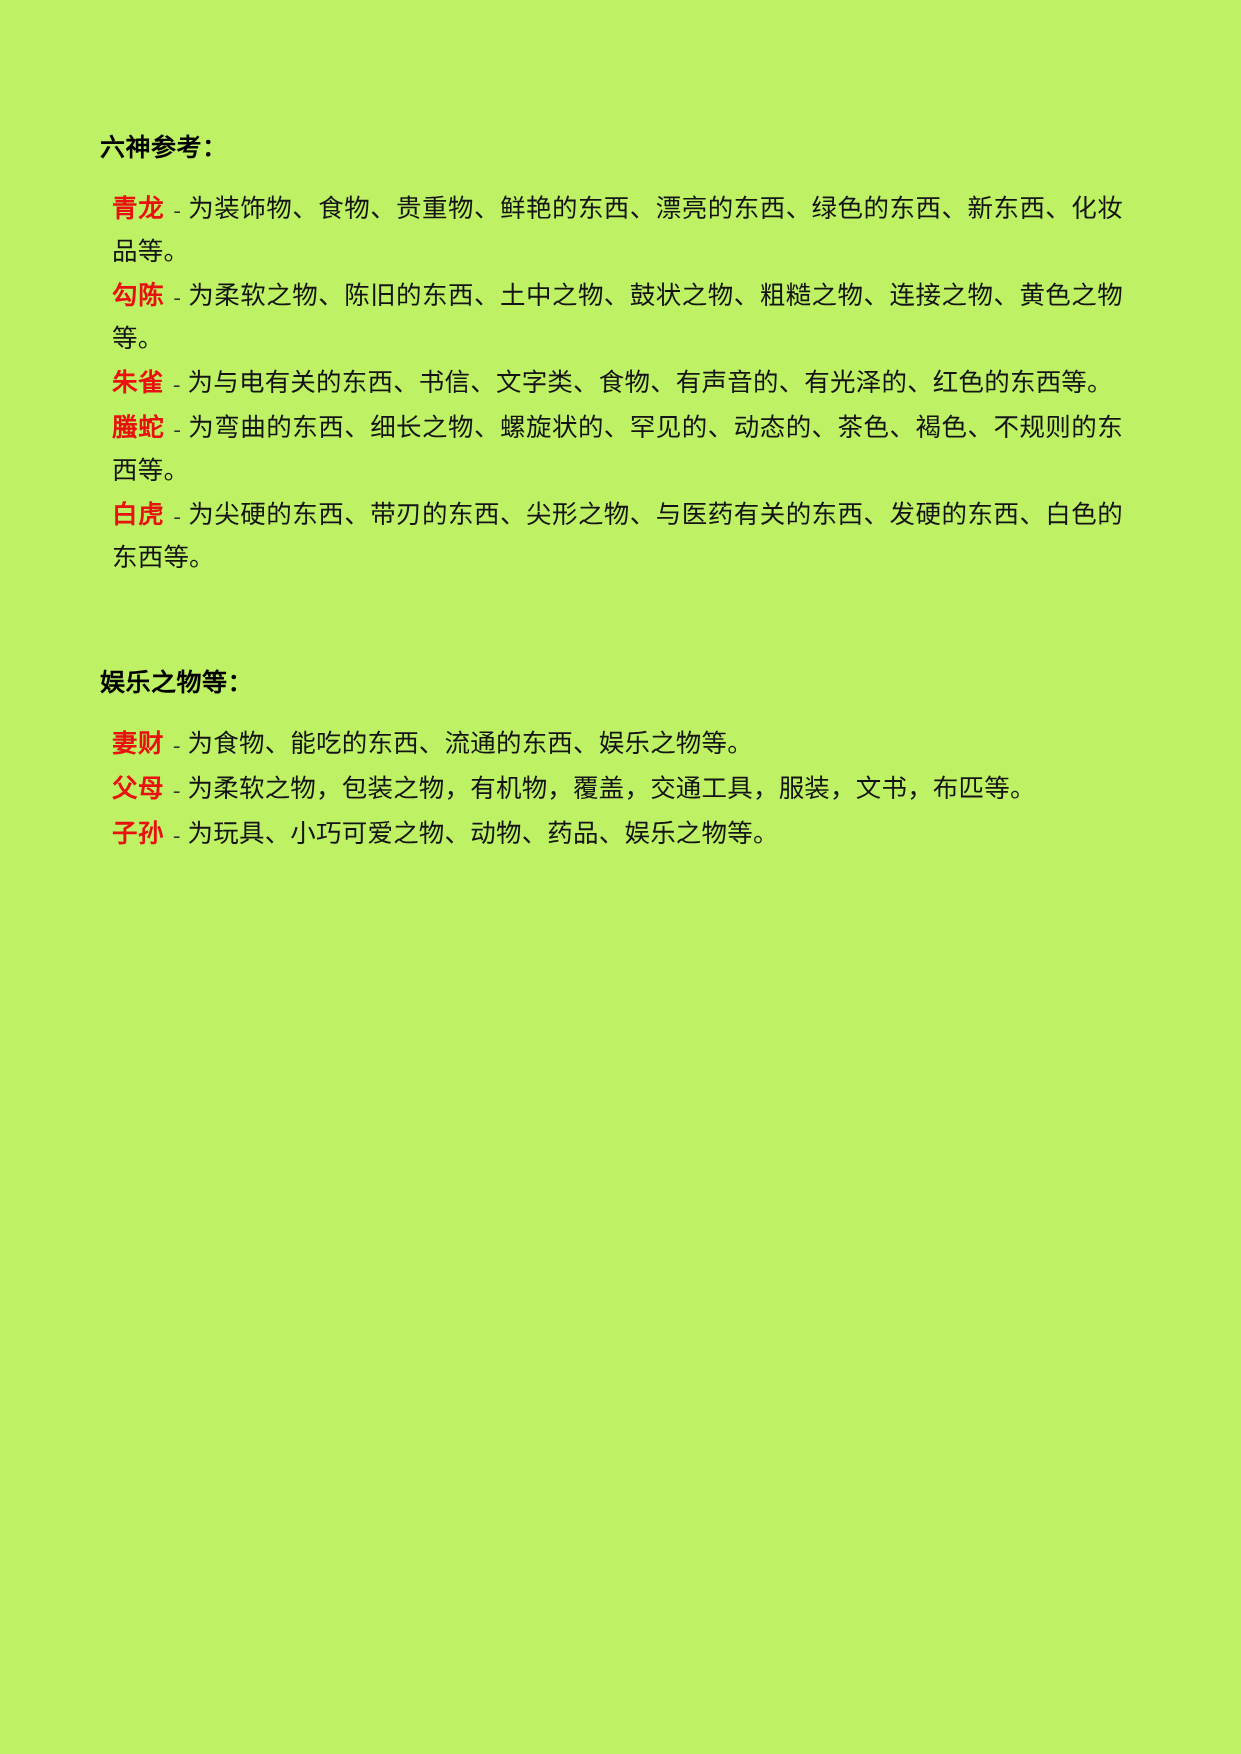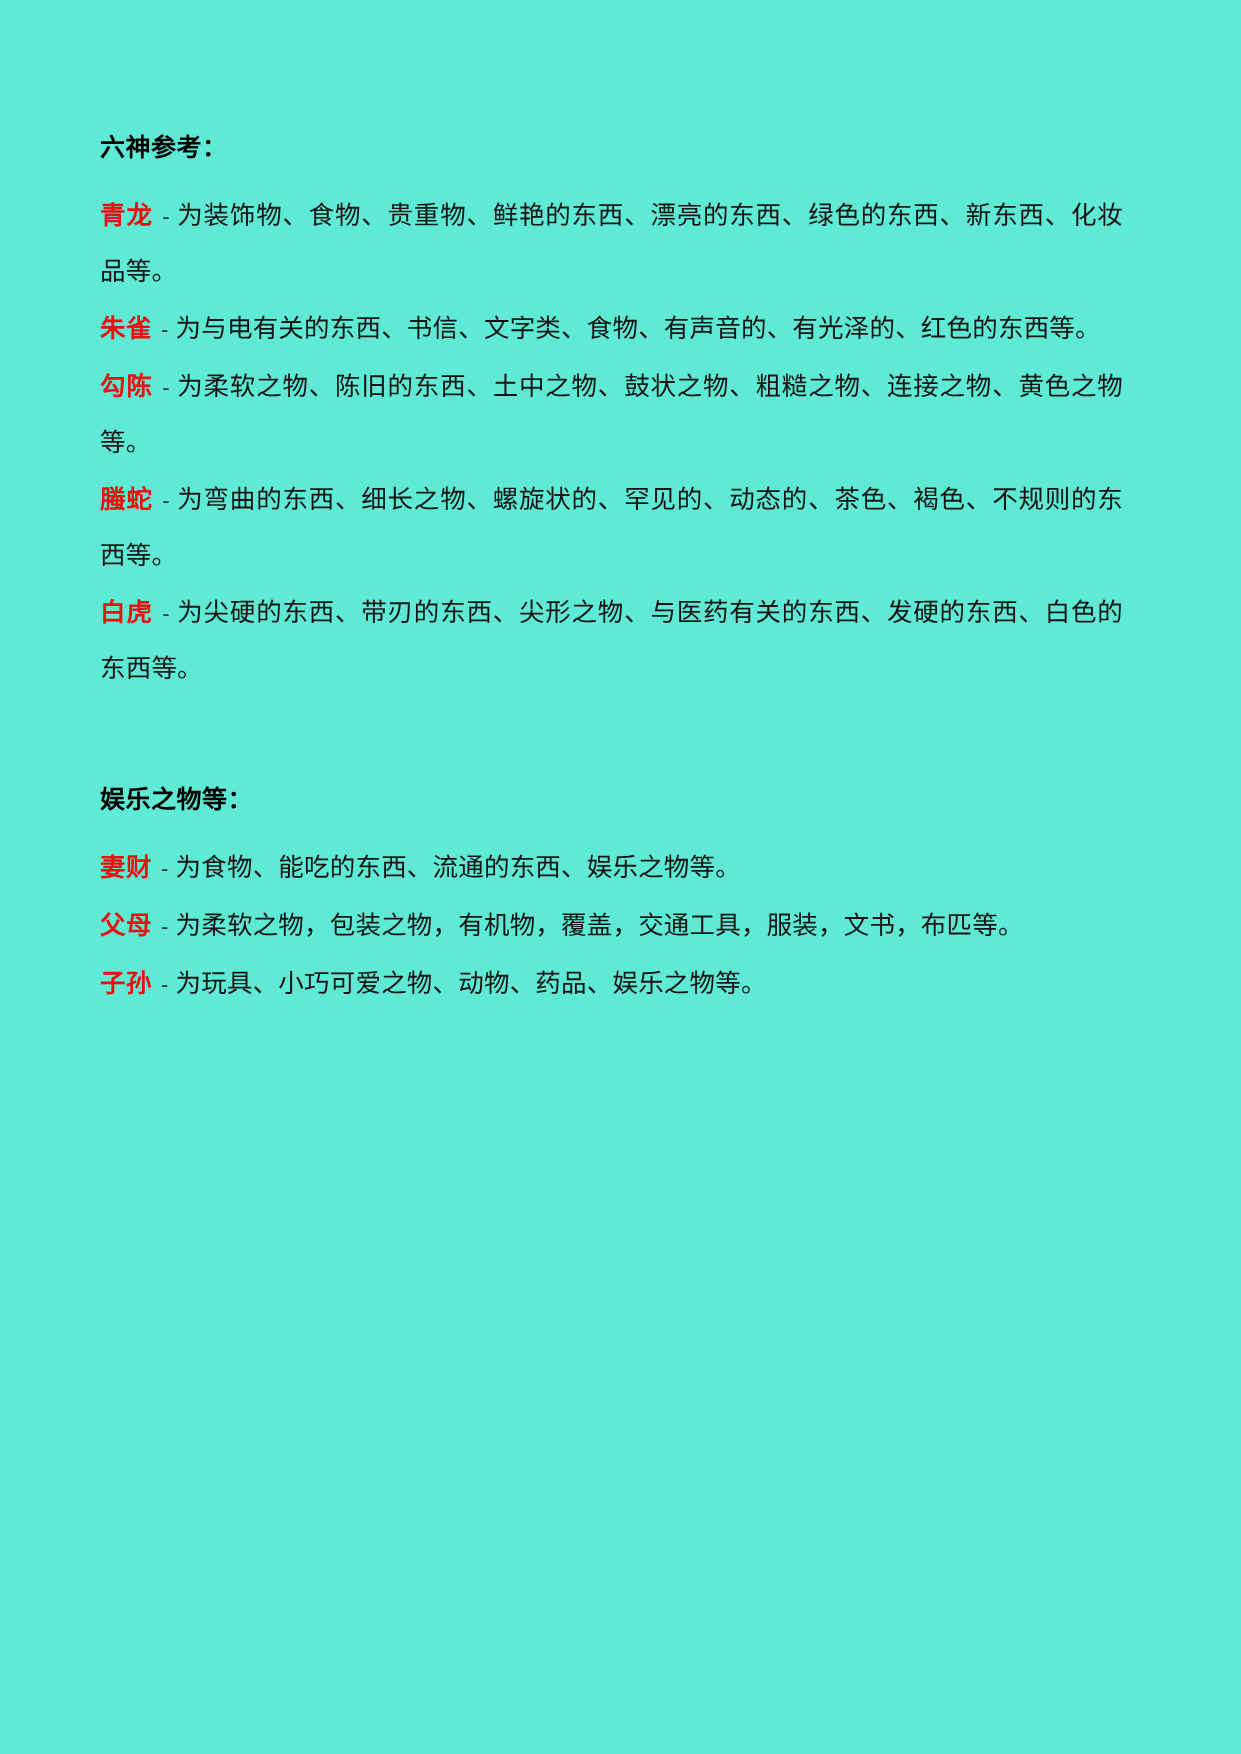--- a/index.html
+++ b/index.html
@@ -13,42 +13,43 @@
     height: 1754px;
     font-family: "Liberation Sans", "DejaVu Sans", sans-serif;
     color: #1a1a1a;
     -webkit-font-smoothing: antialiased;
   }
   .page {
     box-sizing: border-box;
     width: 1241px;
     height: 1754px;
     padding: 132px 118px 0 100px;
-    background: #5eead4;
+    background: #bef264;
     position: relative;
   }
   .section {
     margin: 0;
   }
   .section-heading {
     font-size: 25px;
     font-weight: bold;
     color: #000000;
     letter-spacing: 0.5px;
     line-height: 1.2;
     margin: 0 0 26px 0;
   }
   .entry {
     font-size: 25.5px;
-    line-height: 55px;
+    line-height: 42px;
     color: #141414;
-    margin: 0 0 2px 0;
+    margin: 0 0 2px 12px;
     text-align: justify;
     text-justify: inter-ideograph;
     letter-spacing: 0.2px;
+    font-family: Liberation Serif, serif;
   }
   .term {
     color: #e8110f;
     font-weight: bold;
     letter-spacing: 0.5px;
   }
   .dash {
     color: #333333;
     padding: 0 7px 0 9px;
     font-size: 22px;
@@ -69,25 +70,25 @@
 <div class="page">
 
   <div class="section">
     <div class="section-heading">六神参考：</div>
 
     <p class="entry">
       <span class="term">青龙</span><span class="dash">-</span><span class="desc">为装饰物、食物、贵重物、鲜艳的东西、漂亮的东西、绿色的东西、新东西、化妆品等。</span>
     </p>
 
     <p class="entry">
-      <span class="term">朱雀</span><span class="dash">-</span><span class="desc">为与电有关的东西、书信、文字类、食物、有声音的、有光泽的、红色的东西等。</span>
+      <span class="term">勾陈</span><span class="dash">-</span><span class="desc">为柔软之物、陈旧的东西、土中之物、鼓状之物、粗糙之物、连接之物、黄色之物等。</span>
     </p>
 
     <p class="entry">
-      <span class="term">勾陈</span><span class="dash">-</span><span class="desc">为柔软之物、陈旧的东西、土中之物、鼓状之物、粗糙之物、连接之物、黄色之物等。</span>
+      <span class="term">朱雀</span><span class="dash">-</span><span class="desc">为与电有关的东西、书信、文字类、食物、有声音的、有光泽的、红色的东西等。</span>
     </p>
 
     <p class="entry">
       <span class="term">螣蛇</span><span class="dash">-</span><span class="desc">为弯曲的东西、细长之物、螺旋状的、罕见的、动态的、茶色、褐色、不规则的东西等。</span>
     </p>
 
     <p class="entry">
       <span class="term">白虎</span><span class="dash">-</span><span class="desc">为尖硬的东西、带刃的东西、尖形之物、与医药有关的东西、发硬的东西、白色的东西等。</span>
     </p>
 

